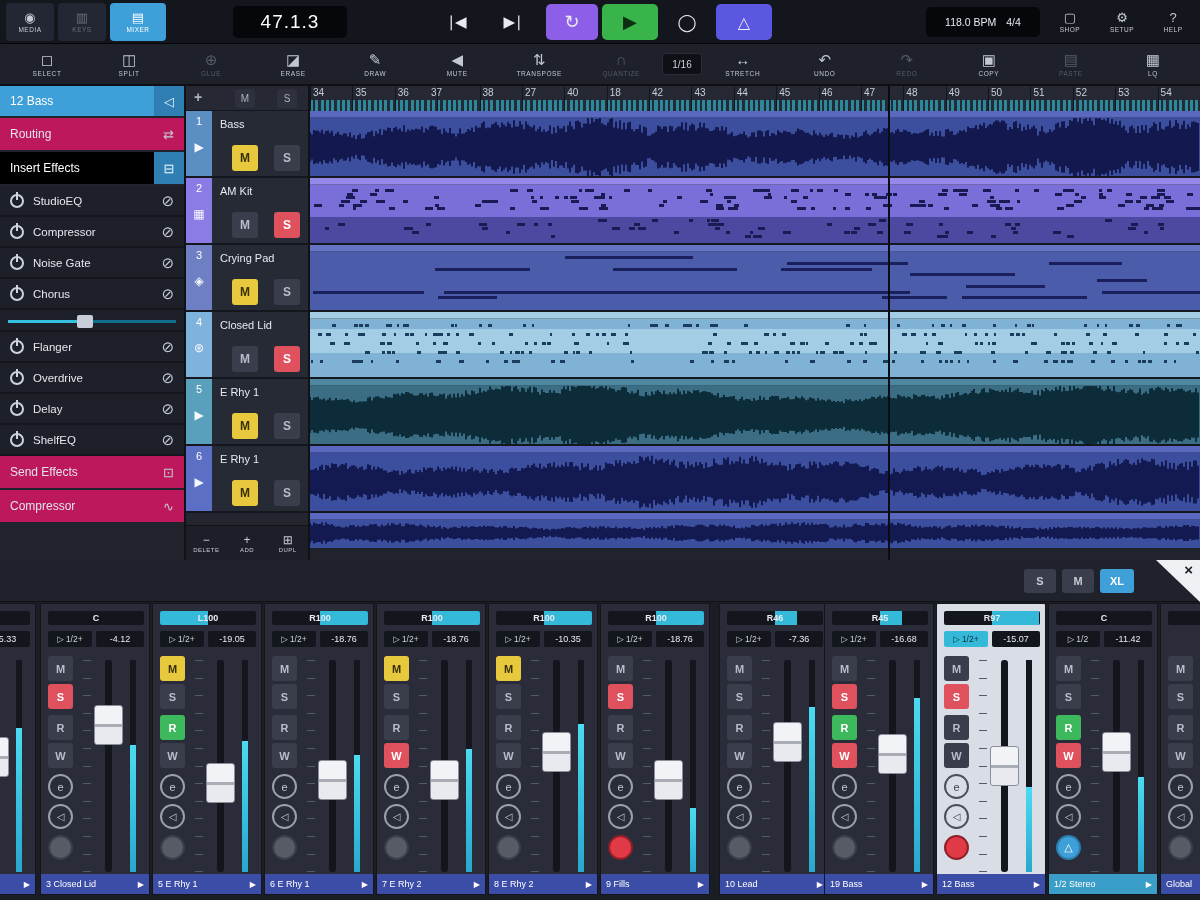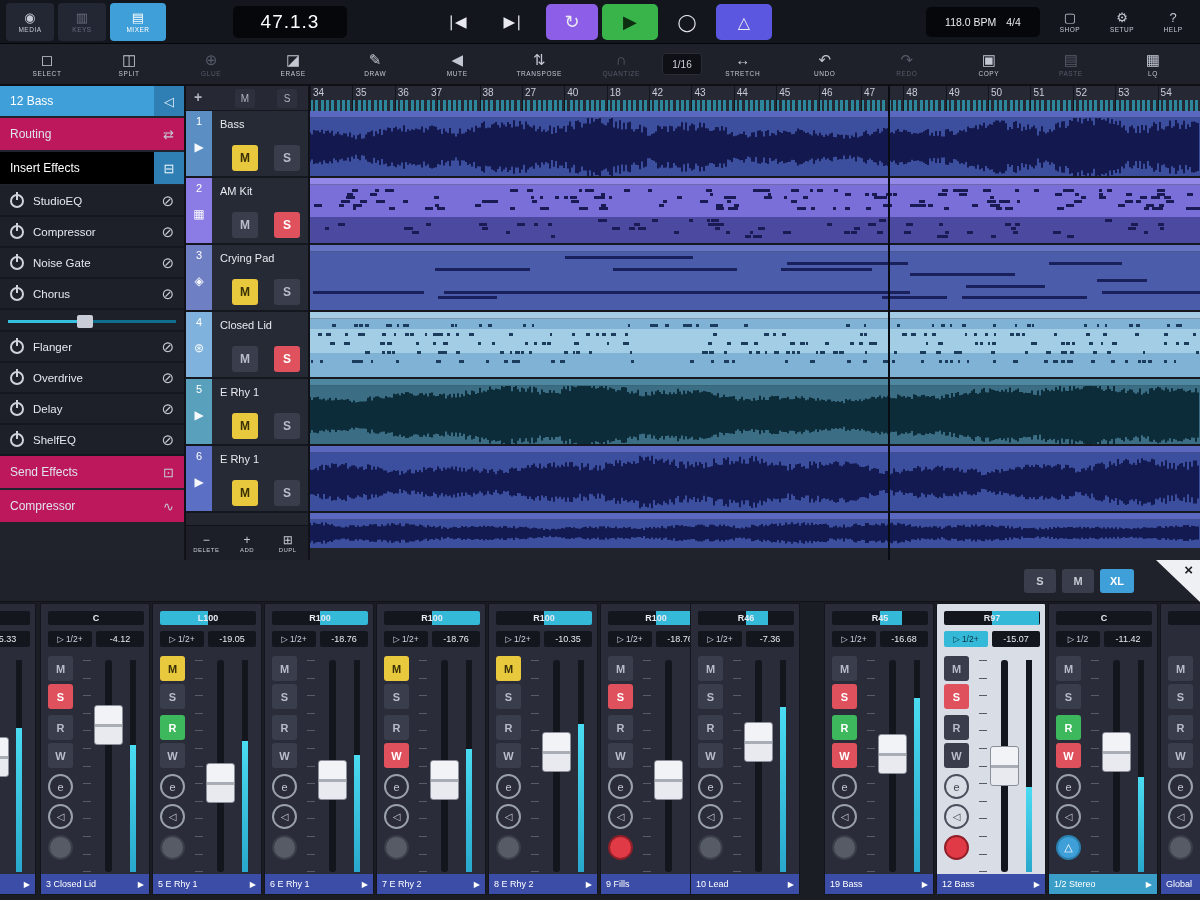--- a/index.html
+++ b/index.html
@@ -1193,21 +1193,21 @@
           <div class="ftrack"></div>
           <div class="fcap" style="top: 155.76px;"></div>
           <div class="mtrack">
             <div class="mfill" style="height: 63.6px;"></div>
           </div>
           <div class="chlabel">
             <span>9  Fills</span>
             <span class="arr">▶</span>
           </div>
         </div>
-        <div class="strip" style="left: 690px;">
+        <div class="strip" style="left: 719px;">
           <div class="pan">
             <div class="panfill" style="width: 22px; left: 48px;"></div>
             <div class="panlbl">R46</div>
           </div>
           <div class="rbox1">
             <span>▷</span>
             <span>1/2+</span>
           </div>
           <div class="rbox2">-7.36</div>
           <div class="mbtn bM">M</div>

